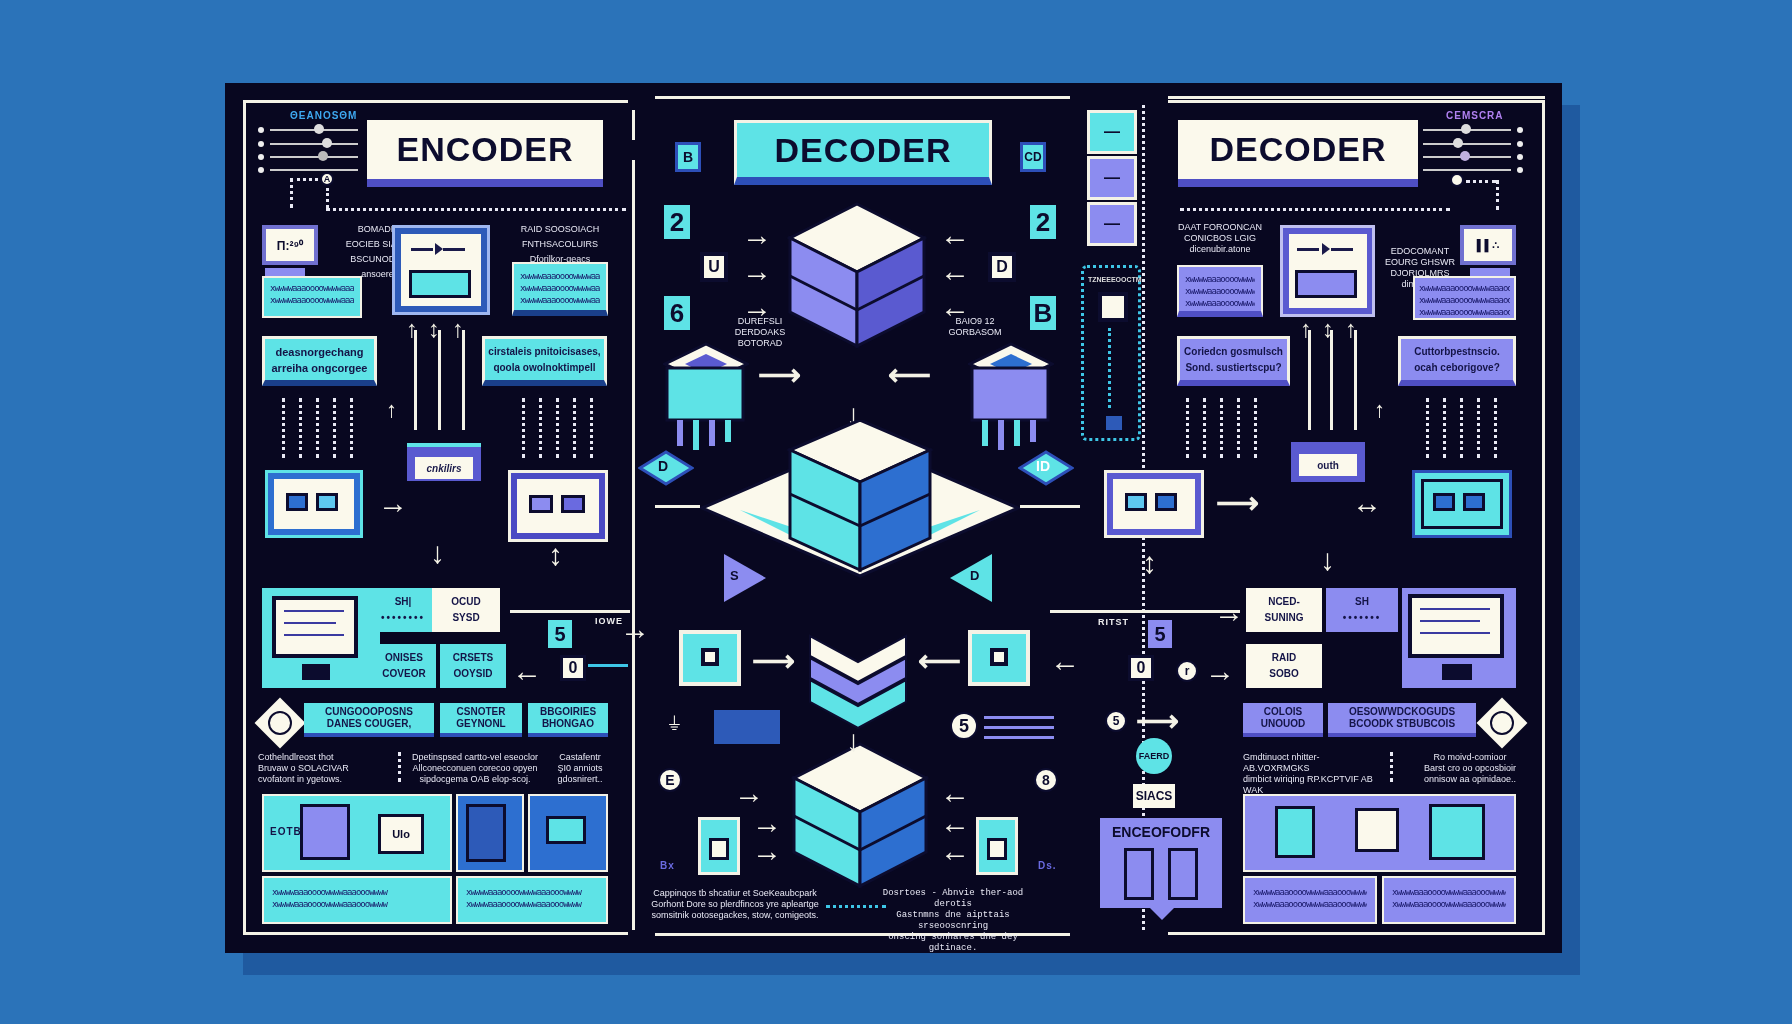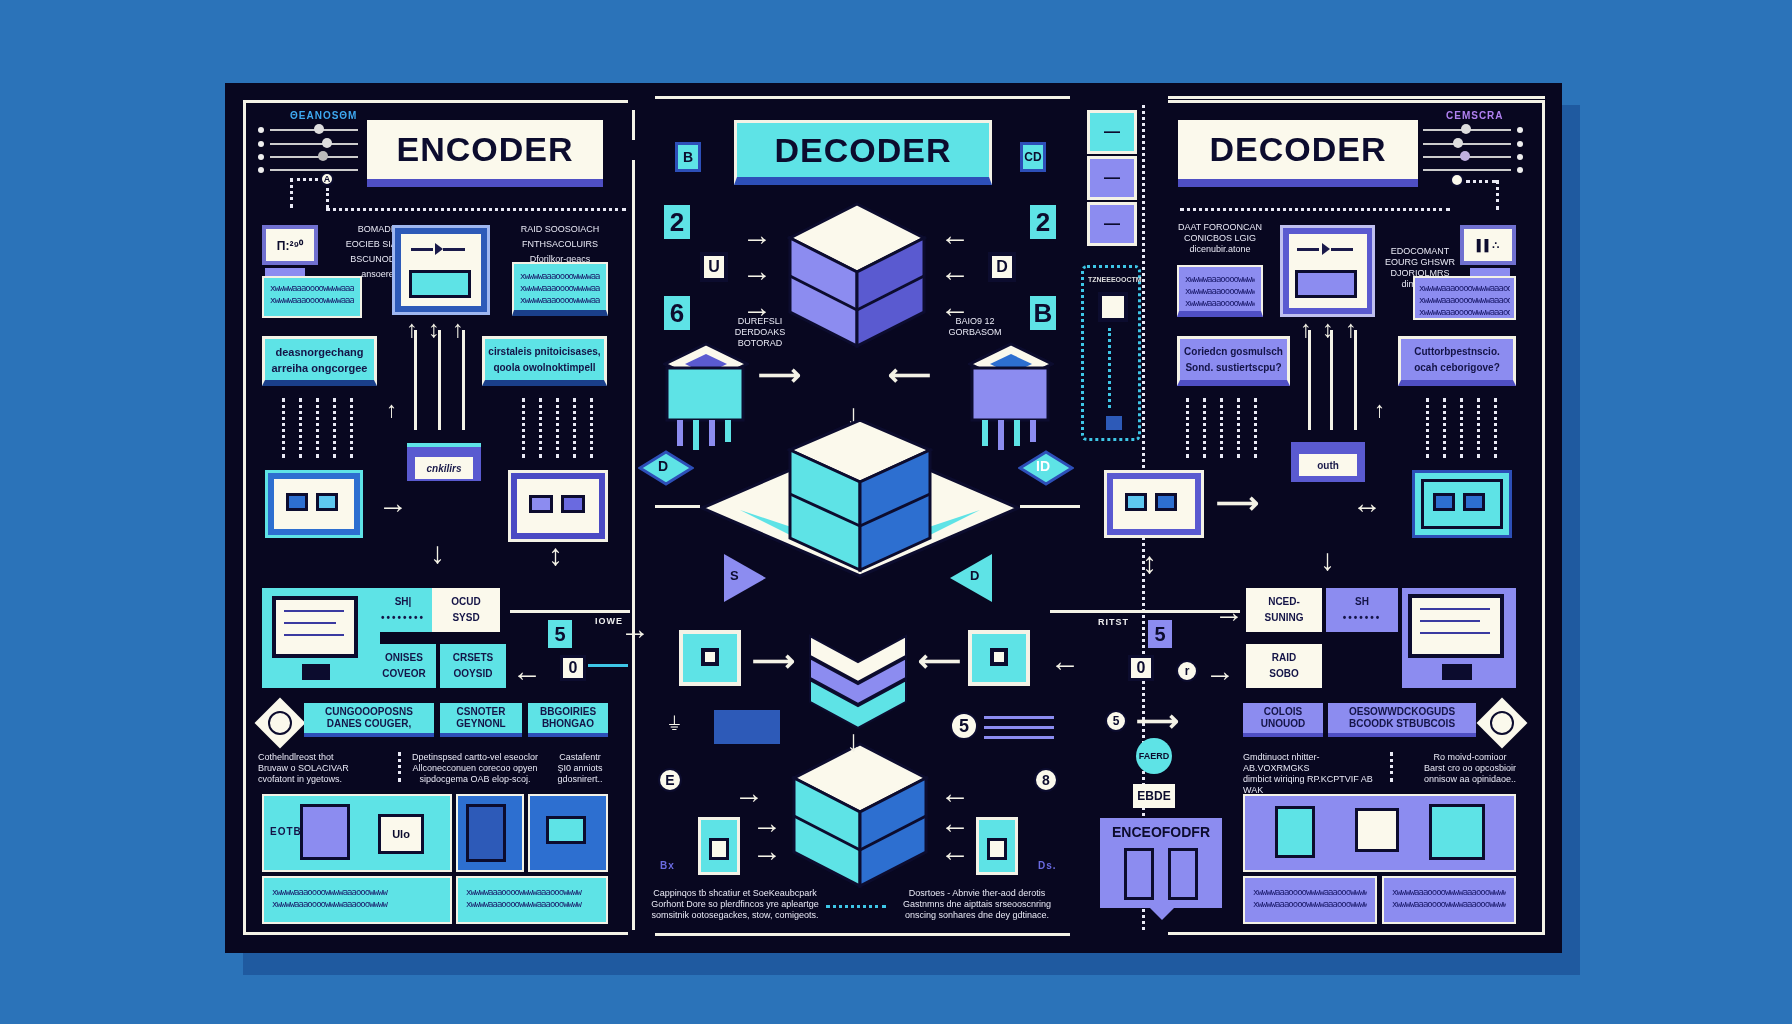--- a/index.html
+++ b/index.html
@@ -355,21 +355,21 @@
 </div>
 <div class="abs tiny" style="left:660px;top:860px;color:#6a6ae0;">Bx</div>
 <div class="abs tiny" style="left:1038px;top:860px;color:#6a6ae0;">Ds.</div>
 
 <div class="abs cap" style="left:650px;top:888px;width:170px;font-size:9px;line-height:11px;">
   <div>Cappinqos tb shcatiur et SoeKeaubcpark</div>
   <div>Gorhont Dore so plerdfincos yre apleartge</div>
   <div>somsitnik ootosegackes, stow, comigeots.</div>
 </div>
 <div class="abs doth dotc" style="left:826px;top:905px;width:60px;"></div>
-<div class="abs cap" style="left:892px;top:888px;width:170px;font-size:9px;line-height:11px;">
+<div class="abs cap" style="left:868px;top:888px;width:170px;font-size:9px;line-height:11px;font-family:Liberation Mono, monospace;">
   <div>Dosrtoes - Abnvie ther-aod derotis</div>
   <div>Gastnmns dne aipttais srseooscnring</div>
   <div>onscing sonhares dne dey gdtinace.</div>
 </div>
 
 <div class="abs" style="left:1087px;top:110px;width:50px;height:44px;background:#5ee3e6;border:3px solid #f4f2e6;display:flex;align-items:center;justify-content:center;font-weight:bold;color:#0c0c2e;">—</div>
 <div class="abs" style="left:1087px;top:156px;width:50px;height:44px;background:#8c8cf0;border:3px solid #f4f2e6;display:flex;align-items:center;justify-content:center;font-weight:bold;color:#0c0c2e;">—</div>
 <div class="abs" style="left:1087px;top:202px;width:50px;height:44px;background:#8c8cf0;border:3px solid #f4f2e6;display:flex;align-items:center;justify-content:center;font-weight:bold;color:#0c0c2e;">—</div>
 <div class="abs" style="left:1081px;top:265px;width:60px;height:176px;border:3px dotted #3ec6e6;border-radius:6px;">
   <div class="abs tiny" style="left:4px;top:8px;font-size:7px;color:#ddd;letter-spacing:0;">TZNEEEOOCTM</div>
@@ -479,21 +479,21 @@
 <div class="abs hline" style="left:1050px;top:610px;width:190px;"></div>
 <div class="abs arrow" style="left:1214px;top:597px;">→</div>
 <div class="abs tiny" style="left:1098px;top:617px;color:#eee;font-size:9px;">RITST</div>
 <div class="abs badge lav" style="left:1148px;top:620px;width:24px;height:28px;font-size:20px;">5</div>
 <div class="abs badge cream" style="left:1128px;top:655px;width:26px;height:26px;border:3px solid #0c0c2e;font-size:16px;">0</div>
 <div class="abs circ" style="left:1176px;top:660px;width:22px;height:22px;font-size:12px;">r</div>
 <div class="abs arrow" style="left:1205px;top:656px;">→</div>
 <div class="abs circ" style="left:1105px;top:710px;width:22px;height:22px;font-size:12px;">5</div>
 <div class="abs arrow" style="left:1136px;top:706px;">⟶</div>
 <div class="abs" style="left:1136px;top:738px;width:36px;height:36px;border-radius:50%;background:#5ee3e6;font-size:9px;font-weight:bold;color:#0c0c2e;display:flex;align-items:center;justify-content:center;">FAERD</div>
-<div class="abs cream" style="left:1133px;top:784px;width:42px;height:24px;font-size:12px;font-weight:bold;color:#0c0c2e;display:flex;align-items:center;justify-content:center;">EBDE</div>
+<div class="abs cream" style="left:1133px;top:784px;width:42px;height:24px;font-size:12px;font-weight:bold;color:#0c0c2e;display:flex;align-items:center;justify-content:center;">SIACS</div>
 
 <div class="abs lav" style="left:1100px;top:818px;width:122px;height:90px;">
   <div class="abs" style="left:0;top:6px;width:122px;text-align:center;font-size:14px;font-weight:bold;color:#0c0c2e;">ENCEOFODFR</div>
   <div class="abs lav" style="left:24px;top:30px;width:30px;height:52px;border:3px solid #0c0c2e;"></div>
   <div class="abs lav" style="left:68px;top:30px;width:30px;height:52px;border:3px solid #0c0c2e;"></div>
 </div>
 <div class="abs" style="left:1150px;top:908px;width:0;height:0;border-left:12px solid transparent;border-right:12px solid transparent;border-top:12px solid #8c8cf0;"></div>
 
 <div class="abs card cream" style="left:1246px;top:588px;width:76px;height:44px;border:none;font-size:10px;">
   <div>NCED-</div>

